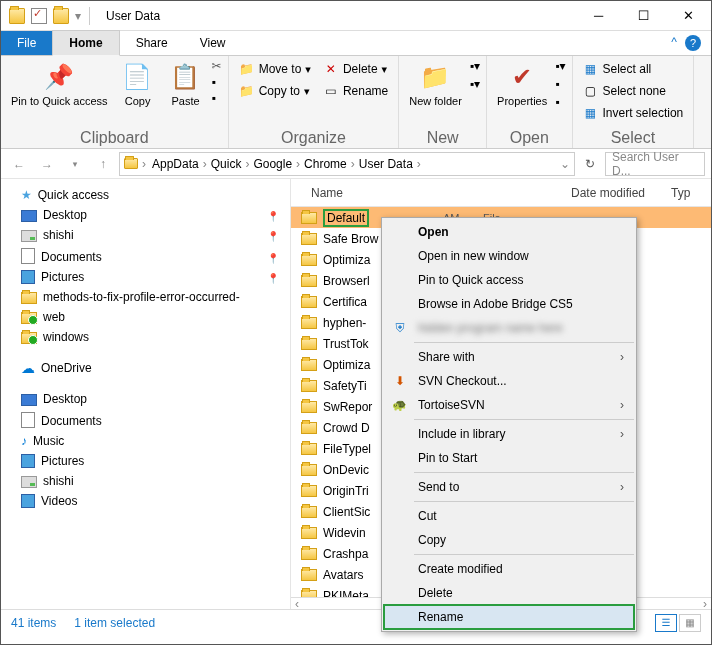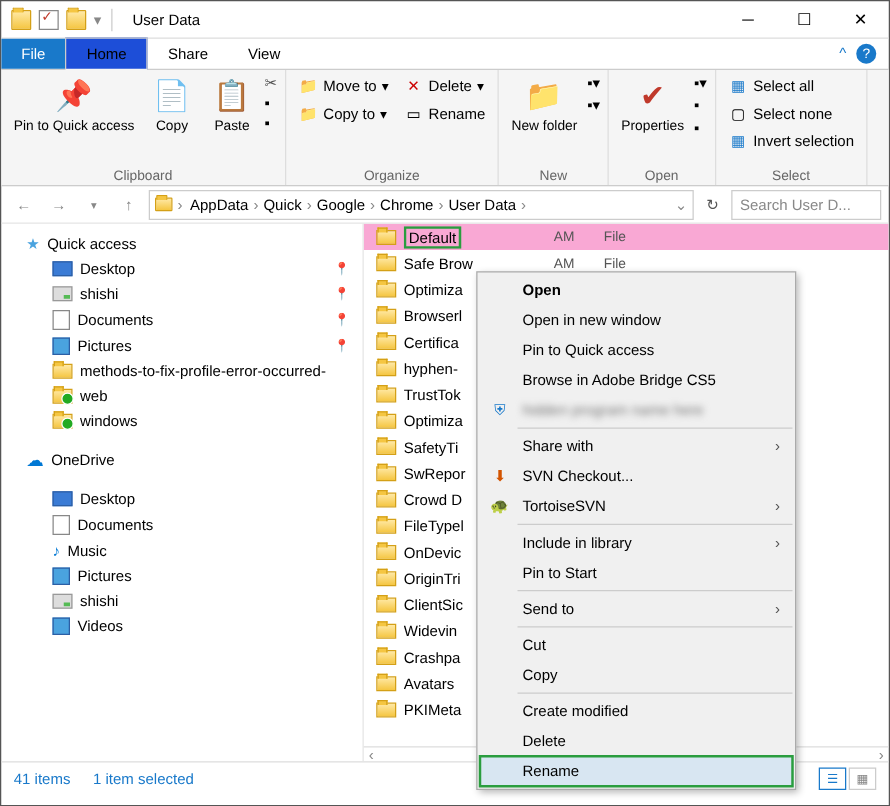--- a/index.html
+++ b/index.html
@@ -10,44 +10,44 @@
 .fold-ico { background:linear-gradient(#ffe9a6,#f5c642); border:1px solid #d4a017; border-radius:1px; position:relative; }
 .fold-ico::before { content:""; position:absolute; top:-3px; left:0; width:7px; height:3px; background:#f5c642; border:1px solid #d4a017; border-bottom:none; border-radius:1px 1px 0 0; }
 .check-ico { border:1px solid #888; position:relative; background:#fff; }
 .check-ico::after { content:"✓"; color:#c0392b; font-size:11px; position:absolute; top:-2px; left:1px; }
 .ttext { flex:1; padding-left:6px; }
 .wbtns { display:flex; margin-left:auto; }
 .wbtn { width:45px; height:30px; display:flex; align-items:center; justify-content:center; font-size:13px; }
 .tabs { height:25px; display:flex; align-items:flex-end; border-bottom:1px solid #ccc; }
 .tab { padding:5px 16px; cursor:pointer; }
 .tab.file { background:#1979ca; color:#fff; }
-.tab.active { background:#1d4ed8; border:1px solid #ccc; border-bottom-color:#f5f5f5; margin-bottom:-1px; }
+.tab.active { background:#e5e5e5; border:1px solid #ccc; border-bottom-color:#f5f5f5; margin-bottom:-1px;font-weight:bold; }
 .help { margin-left:auto; padding:4px 10px; color:#1979ca; font-size:14px; display:flex; gap:8px; }
 .ribbon { height:93px; background:#f5f5f5; display:flex; border-bottom:1px solid #ccc; }
 .rgrp { border-right:1px solid #ddd; display:flex; flex-direction:column; padding:3px 6px 1px; }
 .rgrp-body { flex:1; display:flex; align-items:flex-start; gap:4px; }
-.rgrp-lbl { text-align:center; color:#666; font-size:11px; padding-top:2px; }
+.rgrp-lbl { text-align:center; color:#666; font-size:16px; padding-top:2px; }
 .rbtn-lg { display:flex; flex-direction:column; align-items:center; justify-content:flex-start; padding:2px 4px; cursor:pointer; min-width:44px; }
 .rbtn-lg .ic { width:32px; height:32px; display:flex; align-items:center; justify-content:center; font-size:24px; }
 .rbtn-lg .lbl { font-size:11px; text-align:center; line-height:1.2; margin-top:2px; }
 .rcol { display:flex; flex-direction:column; gap:2px; }
 .rbtn-sm { display:flex; align-items:center; gap:4px; padding:2px 4px; cursor:pointer; font-size:11px; white-space:nowrap; }
 .rbtn-sm .ic { width:16px; height:16px; display:inline-flex; align-items:center; justify-content:center; }
 .addr { height:30px; display:flex; align-items:center; padding:3px 6px; gap:4px; border-bottom:1px solid #e5e5e5; }
 .navbtn { width:24px; height:24px; display:flex; align-items:center; justify-content:center; color:#888; }
 .crumbs { flex:1; height:24px; border:1px solid #ccc; display:flex; align-items:center; padding:0 4px; gap:2px; }
 .crumb { padding:0 2px; cursor:pointer; }
 .crumb-sep { color:#888; padding:0 2px; }
 .refresh { color:#555; padding:0 6px; }
-.search { width:120px; height:24px; border:1px solid #ccc; padding:0 6px; color:#888; display:flex; align-items:center; }
+.search { width:100px; height:24px; border:1px solid #ccc; padding:0 6px; color:#888; display:flex; align-items:center; }
 .main { display:flex; height:430px; }
 .sidebar { width:290px; border-right:1px solid #e5e5e5; padding:6px 0; overflow:hidden; }
 .sb-item { display:flex; align-items:center; padding:3px 10px 3px 20px; cursor:pointer; gap:6px; position:relative; }
 .sb-item .pin { margin-left:auto; color:#888; font-size:10px; }
-.sb-item.lvl1 { padding-left:41px; }
+.sb-item.lvl1 { padding-left:20px;align-items:flex-end; }
 .sb-hdr { font-weight:400; }
 .ic-star { color:#4aa3df; }
 .ic-desk { width:16px; height:12px; background:#3a7bd5; border:1px solid #2c5fa5; }
 .ic-hd { width:16px; height:12px; background:#ddd; border:1px solid #999; position:relative; }
 .ic-hd::after{content:"";position:absolute;bottom:1px;right:1px;width:5px;height:3px;background:#5b5;}
 .ic-doc { width:14px; height:16px; background:#fff; border:1px solid #888; position:relative; }
 .ic-one { color:#0078d4; font-size:14px; }
 .ic-pc { width:16px; height:12px; background:#3a7bd5; border:1px solid #2c5fa5; border-radius:1px; }
 .ic-mus { color:#0078d4; }
 .ic-vid { width:14px;height:14px;background:#4aa3df;border:1px solid #2c5fa5; }
@@ -56,21 +56,21 @@
 .ic-pic { width:14px;height:14px;background:#4aa3df;border:1px solid #2c5fa5;position:relative; }
 .ic-green{position:relative}
 .ic-green::after{content:"";position:absolute;bottom:-2px;right:-2px;width:8px;height:8px;background:#2a2;border-radius:50%;border:1px solid #fff;}
 .files { flex:1; display:flex; flex-direction:column; }
 .fhead { height:28px; display:flex; border-bottom:1px solid #e5e5e5; align-items:center; color:#444; }
 .fh-name { width:280px; padding-left:20px; }
 .fh-date { width:100px; }
 .fh-type { flex:1; }
 .flist { flex:1; overflow:hidden; }
 .frow { display:flex; align-items:center; padding:2px 0 2px 10px; cursor:pointer; height:21px; }
-.frow.sel { background:#f9a8d4; }
+.frow.sel { background:#fdba74; }
 .frow .ic { width:16px; height:12px; margin-right:6px; }
 .frow .nm { width:120px; white-space:nowrap; overflow:hidden; }
 .frow .dt { color:#555; width:40px; text-align:left; font-size:11px; }
 .frow .tp { color:#555; font-size:11px; }
 .flist-scr { height:12px; border-top:1px solid #ddd; display:flex; align-items:center; justify-content:space-between; padding:0 4px; color:#888; font-size:10px; }
 .ctx { position:absolute; left:380px; top:216px; width:256px; background:#f0f0f0; border:1px solid #aaa; box-shadow:2px 2px 6px rgba(0,0,0,0.3); padding:2px; z-index:100; }
 .ctx-item { display:flex; align-items:center; padding:5px 10px 5px 34px; cursor:pointer; position:relative; font-size:12px; }
 .ctx-item .ic { position:absolute; left:8px; width:16px; height:16px; display:flex; align-items:center; justify-content:center; }
 .ctx-item .arr { margin-left:auto; color:#555; }
 .ctx-sep { height:1px; background:#ccc; margin:2px 0 2px 30px; }
@@ -283,20 +283,25 @@
           <span class="ic-hd"></span>
           <span>shishi</span>
         </div>
         <div class="sb-item lvl1">
           <span class="ic-vid"></span>
           <span>Videos</span>
         </div>
       </div>
   </div>
   <div class="files">
+    <div class="fhead">
+      <div class="fh-name">Name</div>
+      <div class="fh-date">Date modified</div>
+      <div class="fh-type">Typ</div>
+    </div>
     <div class="flist" id="flist">
         <div class="frow sel">
           <span class="ic ic-fold-sm"></span>
           <span class="nm"><span class="hl-box">Default</span></span>
           <span class="dt">AM</span>
           <span class="tp">File</span>
         </div>
         <div class="frow">
           <span class="ic ic-fold-sm"></span>
           <span class="nm">Safe Brow</span>

